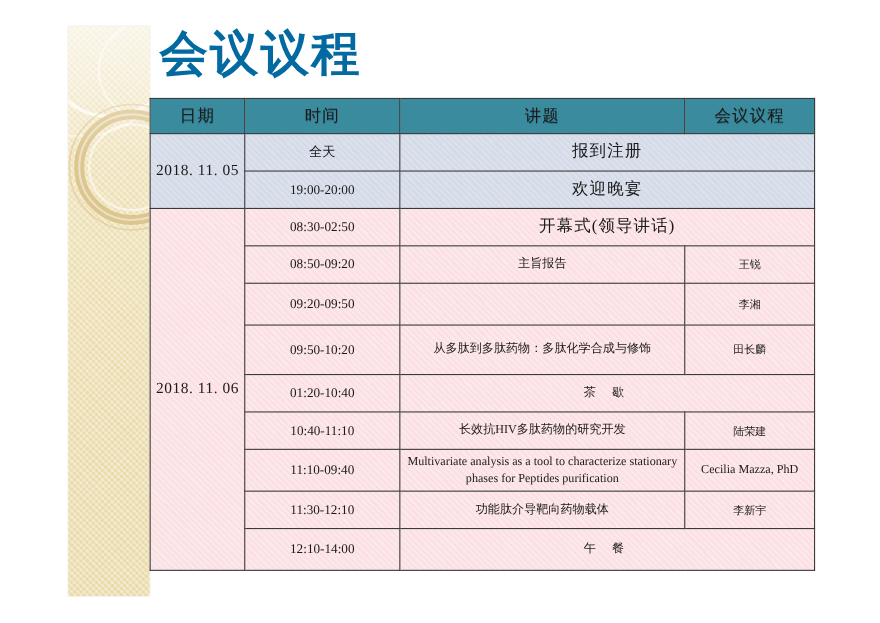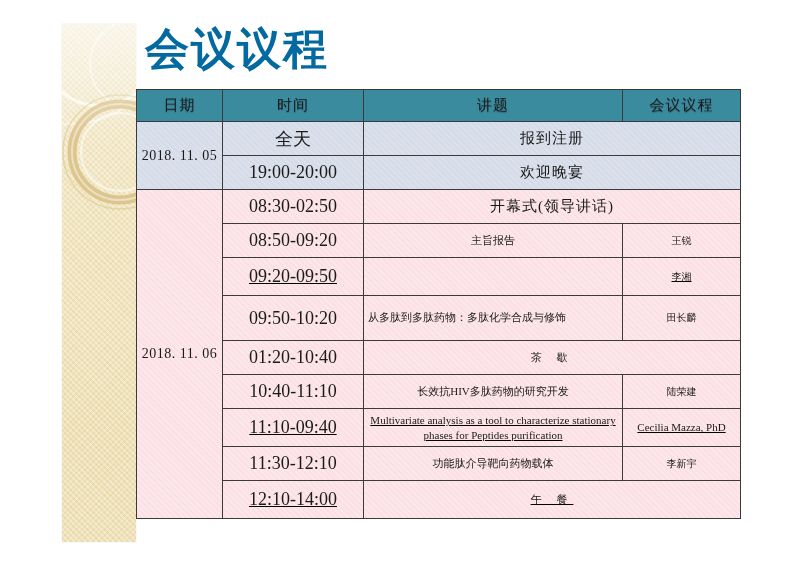--- a/index.html
+++ b/index.html
@@ -98,33 +98,33 @@
     background:
       repeating-linear-gradient(45deg, rgba(255,255,255,0.30) 0 2px, rgba(0,0,0,0) 2px 4px),
       #fbdfe3;
   }
 
   td.date-cell {
     font-size: 14px;
     letter-spacing: 0.5px;
     white-space: nowrap;
   }
-  td.time-cell { font-size: 18px; white-space: nowrap; }
+  td.time-cell { font-size: 12px; white-space: nowrap; }
   td.topic-cell { font-size: 11px; line-height: 1.25; }
   td.topic-cell.en {
     font-size: 11px;
     line-height: 1.3;
     padding: 3px 6px;
   }
   td.spk-cell { font-size: 10px; }
   td.spk-cell.en { font-size: 11px; line-height: 1.3; }
   td.wide-center { font-size: 15px; letter-spacing: 1px; }
   td.topic-cell.break { letter-spacing: 6px; }
   .r-h2 { height: 34px; }
-  .r-h3 { height: 38px; text-decoration: underline; }
+  .r-h3 { height: 38px; }
   .r-h4 { height: 45px; }
 </style>
 </head>
 <body>
 
 <div id="slide">
 
   <div class="deco-panel">
     <svg class="deco-svg" width="74" height="518" viewBox="0 0 74 518">
       <circle cx="38" cy="24" r="58" fill="none" stroke="#ffffff" stroke-opacity="0.75" stroke-width="3"></circle>
@@ -178,21 +178,21 @@
           <td class="topic-cell">主旨报告</td>
           <td class="spk-cell">王锐</td>
         </tr>
         <tr class="day2 r-h3">
           <td class="time-cell">09:20-09:50</td>
           <td class="topic-cell"></td>
           <td class="spk-cell">李湘</td>
         </tr>
         <tr class="day2 r-h4">
           <td class="time-cell">09:50-10:20</td>
-          <td class="topic-cell" style="text-align:left">从多肽到多肽药物：多肽化学合成与修饰</td>
+          <td class="topic-cell" style="text-align:center">从多肽到多肽药物：多肽化学合成与修饰</td>
           <td class="spk-cell">田长麟</td>
         </tr>
         <tr class="day2 r-h2">
           <td class="time-cell">01:20-10:40</td>
           <td class="topic-cell break" colspan="2">茶 歇</td>
         </tr>
         <tr class="day2 r-h2">
           <td class="time-cell">10:40-11:10</td>
           <td class="topic-cell">长效抗HIV多肽药物的研究开发</td>
           <td class="spk-cell">陆荣建</td>

